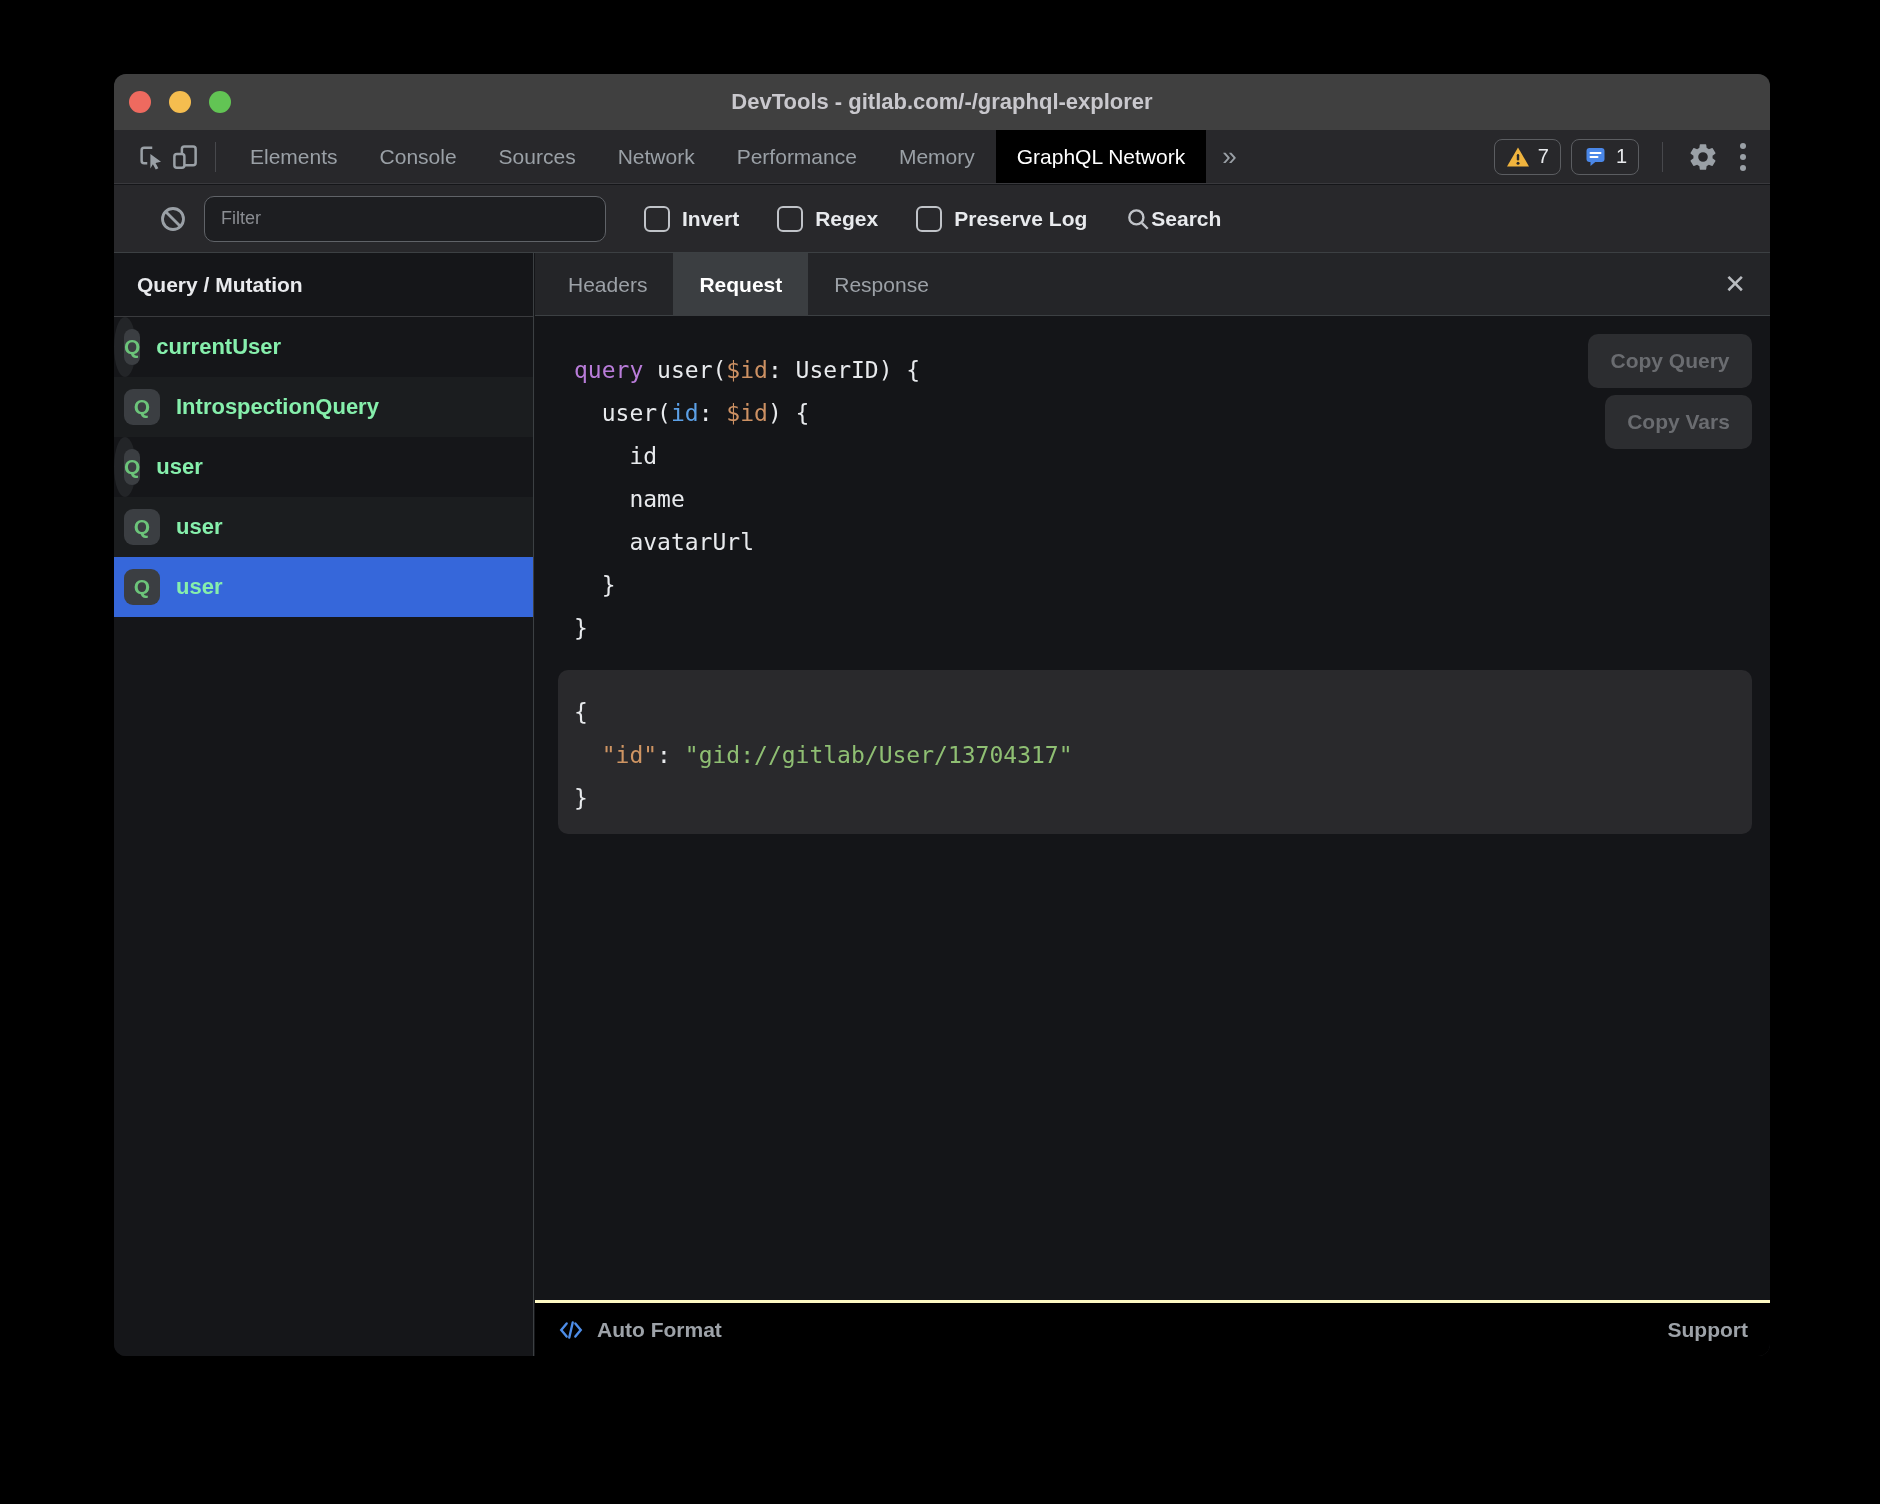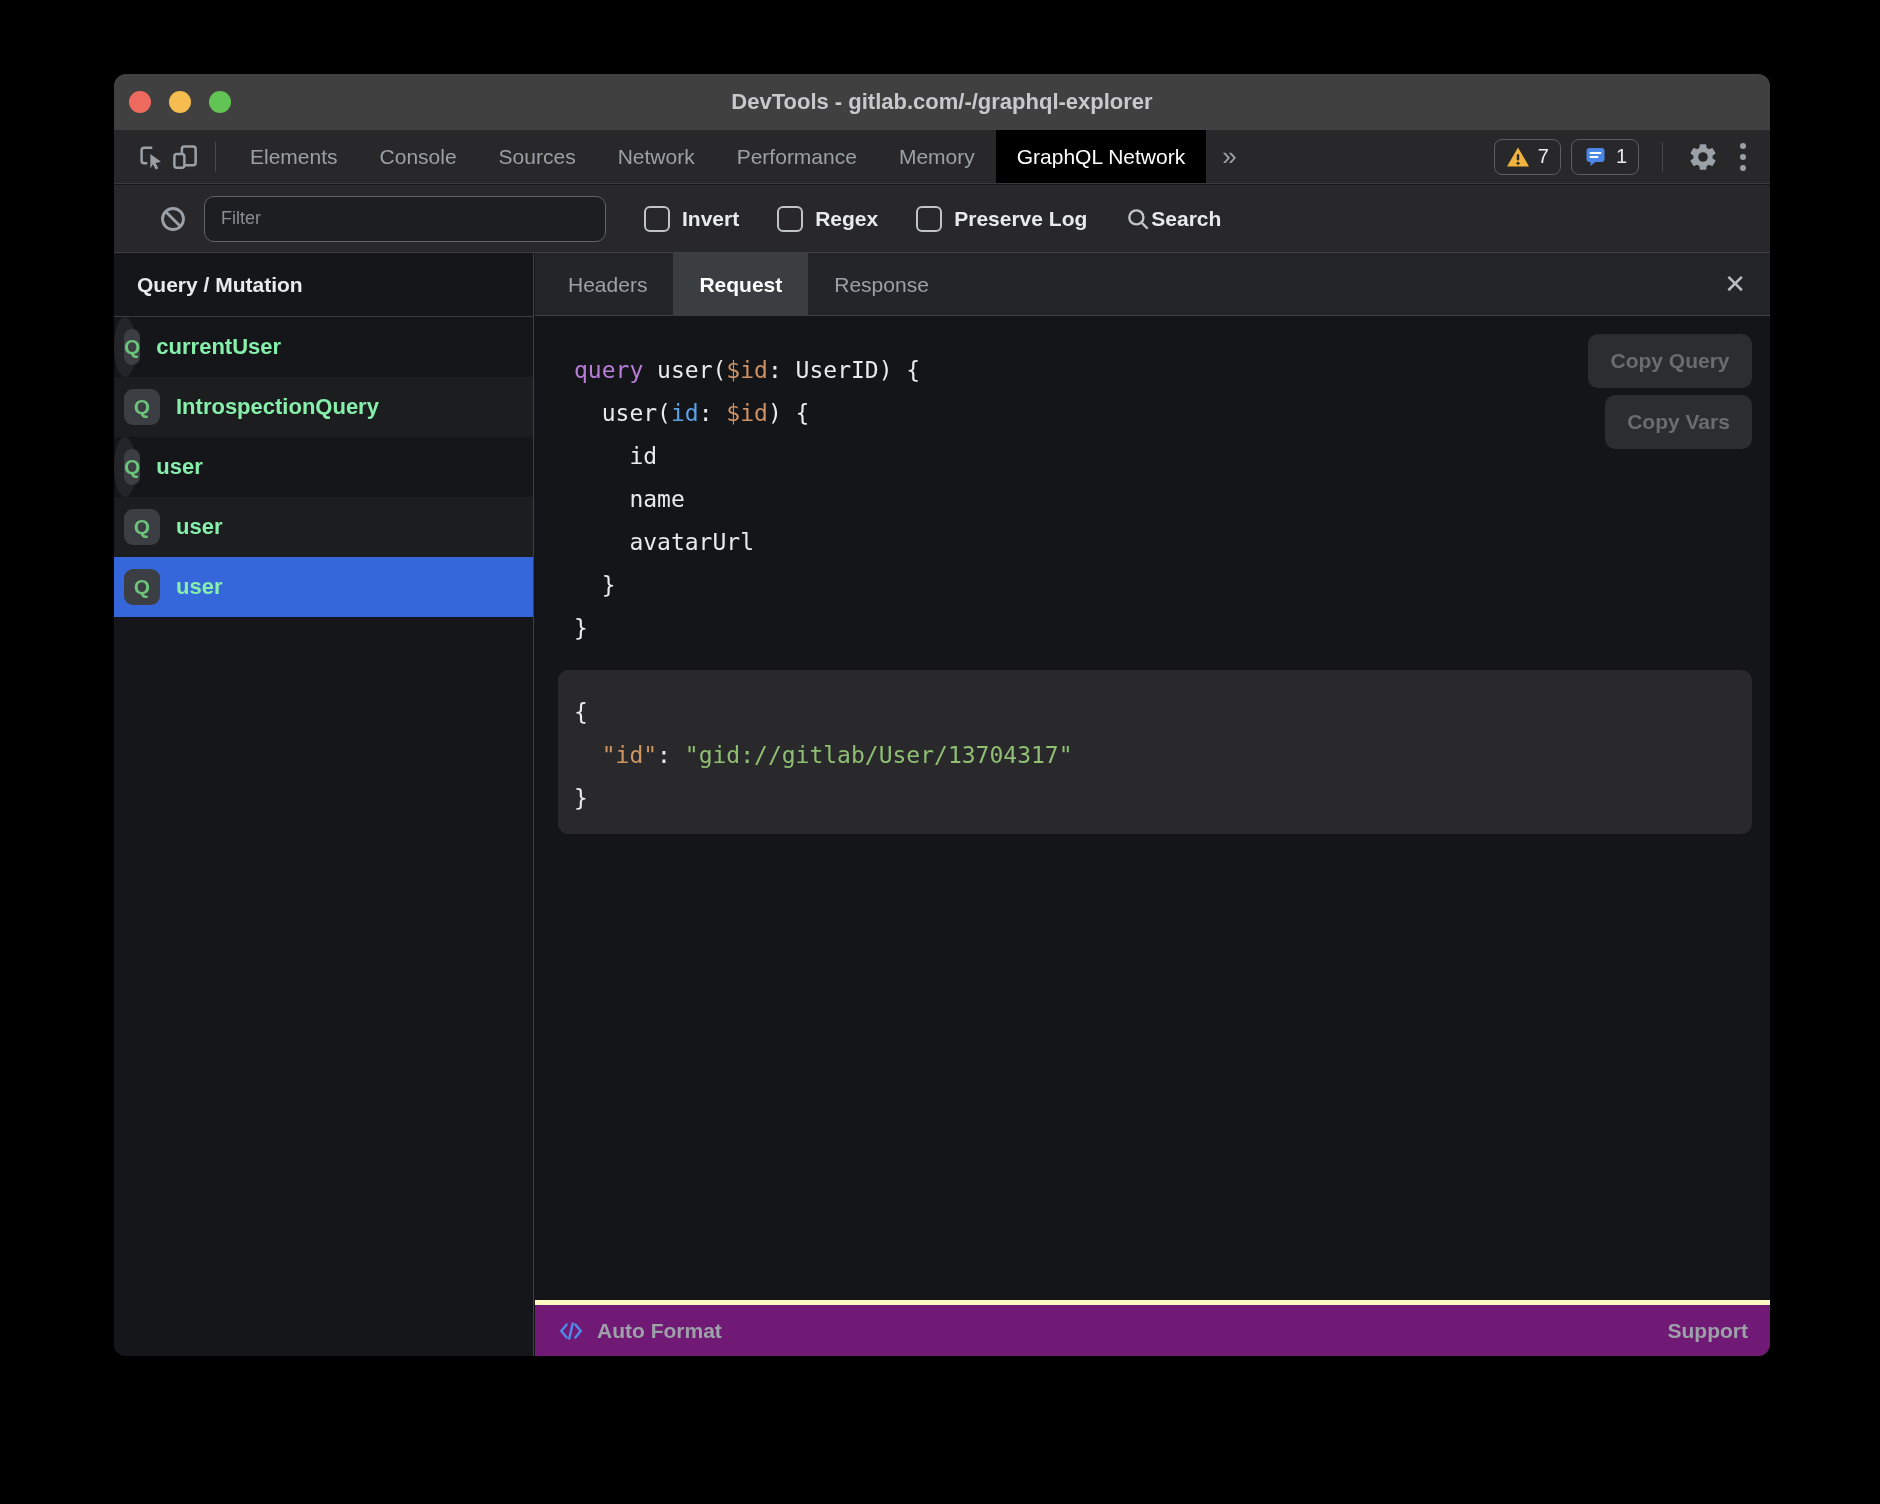--- a/index.html
+++ b/index.html
@@ -77,22 +77,22 @@
   .tok-prop{ color:var(--tok-prop); } .tok-str{ color:var(--tok-str); } .tok-key{ color:var(--tok-key); }
 
   .copy-btn{ position:absolute; right:18px; height:54px; border-radius:10px; background:#2c2d30;
     color:#6a6c70; font-weight:700; font-size:21px; display:flex; align-items:center; justify-content:center; }
   .copy-query{ top:81px; width:164px; } .copy-vars{ top:142px; width:147px; }
 
   .varsbox{ position:absolute; left:23px; top:417px; width:1194px; height:164px; background:#29292c;
     border-radius:10px; padding:21px 16px; font-family:"DejaVu Sans Mono",monospace;
     font-size:23px; line-height:43px; white-space:pre; }
 
-  .footer{ position:absolute; left:0; right:0; bottom:0; height:56px; background:#701a75;
-    border-top:5px solid #fef9c3; display:flex; align-items:center; padding:0 22px; }
+  .footer{ position:absolute; left:0; right:0; bottom:0; height:56px; background:#000000;
+    border-top:3px solid #fef9c3; display:flex; align-items:center; padding:0 22px; }
   .af-label{ margin-left:12px; font-size:21px; font-weight:700; color:#9da2a8; }
   .support-label{ margin-left:auto; font-size:21px; font-weight:700; color:#9da2a8; }
 </style>
 </head>
 <body>
 
 <div class="window">
 
   <div class="titlebar">
     <div class="traffic">

